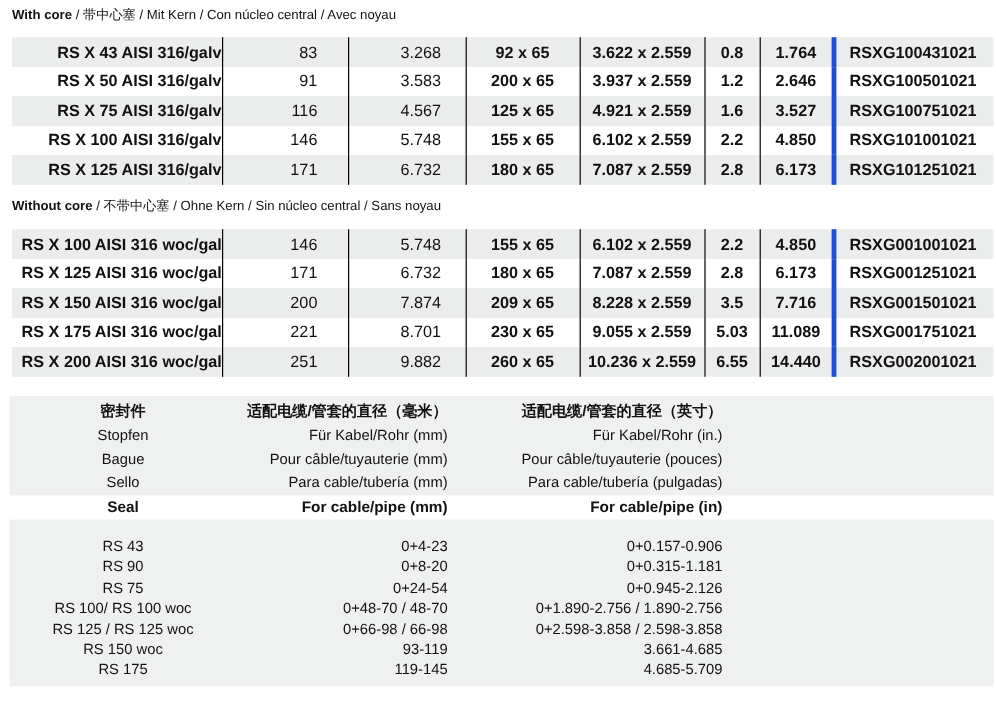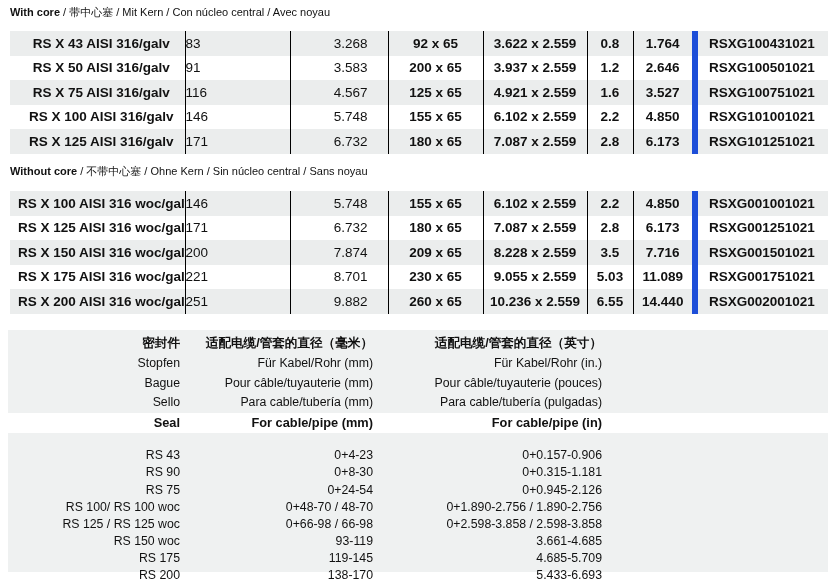--- a/index.html
+++ b/index.html
@@ -13,35 +13,35 @@
 
   table.spec{
     position:absolute;left:10px;width:818px;border-collapse:collapse;table-layout:fixed;
     font-size:13.5px;line-height:1;
   }
   table.spec td{
     height:24.5px;padding:0;white-space:nowrap;overflow:hidden;vertical-align:middle;
   }
   table.spec tr:nth-child(odd){background:#ebeded;}
   table.spec td + td{border-left:1.8px solid #000;}
-  table.spec td:last-child{border-left:6px solid #1d4ed8;}
-  .c-prod{font-weight:bold;text-align:center;padding-left:8px !important;}
-  .c-r25{text-align:left;padding-right:25px !important;}
+  table.spec td:last-child{border-left:4px solid #1d4ed8;}
+  .c-prod{font-weight:bold;text-align:right;padding-left:8px !important;}
+  .c-r25{text-align:right;padding-right:25px !important;}
   .c-r20{text-align:right;padding-right:20px !important;}
   .c-ctr{text-align:center;font-weight:bold;}
   .c-part{font-weight:bold;text-align:left;padding-left:11px !important;}
 
   .band{position:absolute;left:8px;width:820px;background:#eff1f1;}
   #seal-head{top:330px;height:83px;}
   #seal-bold{top:413px;height:20px;background:#ffffff;}
   #seal-data{top:433px;height:139px;}
 
   table.seal{width:820px;border-collapse:collapse;table-layout:fixed;line-height:1;}
   table.seal td{padding:0;white-space:nowrap;overflow:hidden;vertical-align:middle;font-size:12.3px;}
-  .s-label{text-align:right;padding-left:17px !important;}
+  .s-label{text-align:center;padding-left:17px !important;}
   .s-mm{text-align:right;padding-right:2px !important;}
   .s-in{text-align:right;padding-right:3px !important;}
   #seal-head table{margin-top:4px;}
   #seal-head td{height:19.5px;}
   #seal-head tr:first-child td{font-weight:bold;font-size:12.6px;}
   #seal-bold td{height:20px;font-weight:bold;font-size:12.8px;}
   #seal-data table{margin-top:14px;}
   #seal-data td{height:17.1px;}
 </style>
 </head>
@@ -251,21 +251,21 @@
       </colgroup>
     <tbody>
         <tr>
           <td class="s-label">RS 43</td>
           <td class="s-mm">0+4-23</td>
           <td class="s-in">0+0.157-0.906</td>
           <td></td>
         </tr>
         <tr>
           <td class="s-label">RS 90</td>
-          <td class="s-mm">0+8-30</td>
+          <td class="s-mm">0+8-20</td>
           <td class="s-in">0+0.315-1.181</td>
           <td></td>
         </tr>
         <tr>
           <td class="s-label">RS 75</td>
           <td class="s-mm">0+24-54</td>
           <td class="s-in">0+0.945-2.126</td>
           <td></td>
         </tr>
         <tr>
@@ -285,21 +285,15 @@
           <td class="s-mm">93-119</td>
           <td class="s-in">3.661-4.685</td>
           <td></td>
         </tr>
         <tr>
           <td class="s-label">RS 175</td>
           <td class="s-mm">119-145</td>
           <td class="s-in">4.685-5.709</td>
           <td></td>
         </tr>
-        <tr>
-          <td class="s-label">RS 200</td>
-          <td class="s-mm">138-170</td>
-          <td class="s-in">5.433-6.693</td>
-          <td></td>
-        </tr>
       </tbody>
   </table>
 </div>
 
 </body></html>

